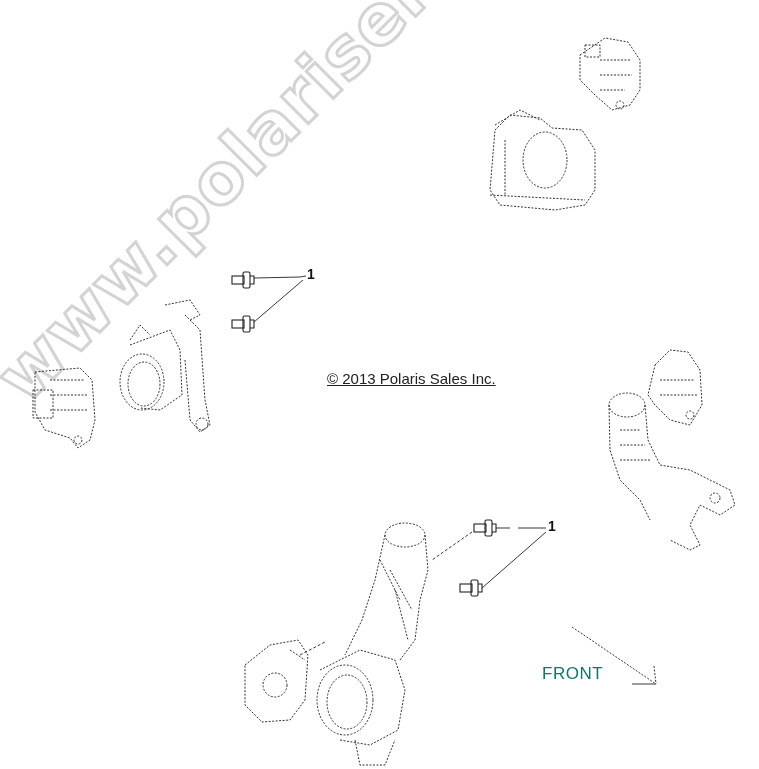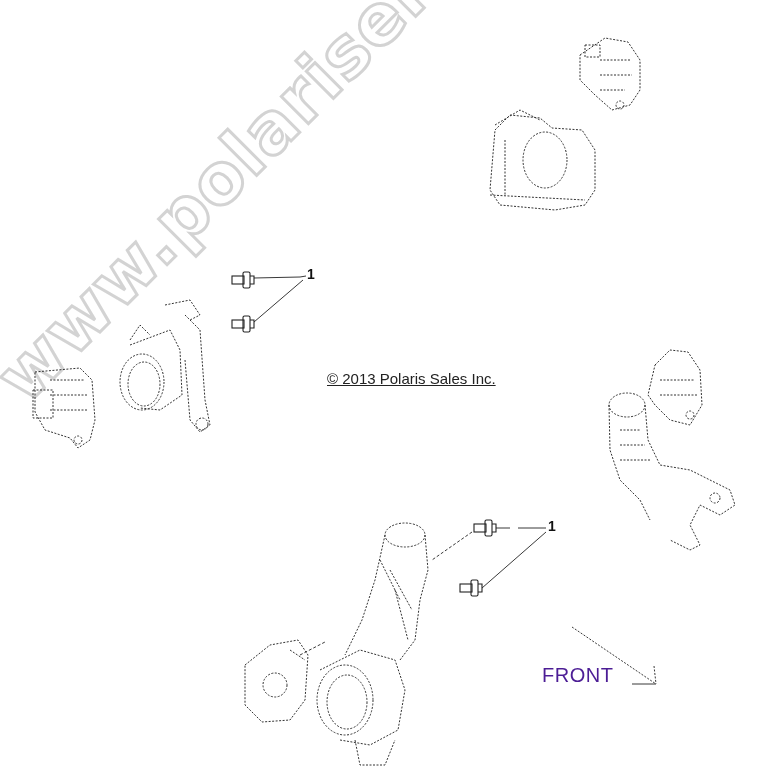--- a/index.html
+++ b/index.html
@@ -7,21 +7,21 @@
   .canvas { position:absolute; left:0; top:0; width:759px; height:769px; }
   .watermark {
     position:absolute; left:-20px; top:360px; width:900px;
     transform-origin: 0 0; transform: rotate(-45deg);
     font-family:"DejaVu Sans", sans-serif; font-weight:bold; font-size:70px;
     color:#ffffff; -webkit-text-stroke: 3px #cfcfcf; letter-spacing:1px;
     white-space:nowrap; opacity:0.9;
   }
   .copyright { position:absolute; left:327px; top:370px; font-size:15px; color:#222; white-space:nowrap;text-decoration:underline; }
   .callout { position:absolute; font-size:14px; font-weight:bold; color:#111; }
-  .front-label { position:absolute; left:542px; top:664px; font-size:20px; color:#4c1d95; letter-spacing:0.5px; }
+  .front-label { position:absolute; left:542px; top:664px; font-size:17px; color:#0f766e; letter-spacing:0.5px; }
   svg.parts { position:absolute; left:0; top:0; }
 </style>
 </head>
 <body>
 
 <div class="canvas">
 
   <div class="watermark">
     <span>www.polarisersatzteile.de</span>
   </div>

